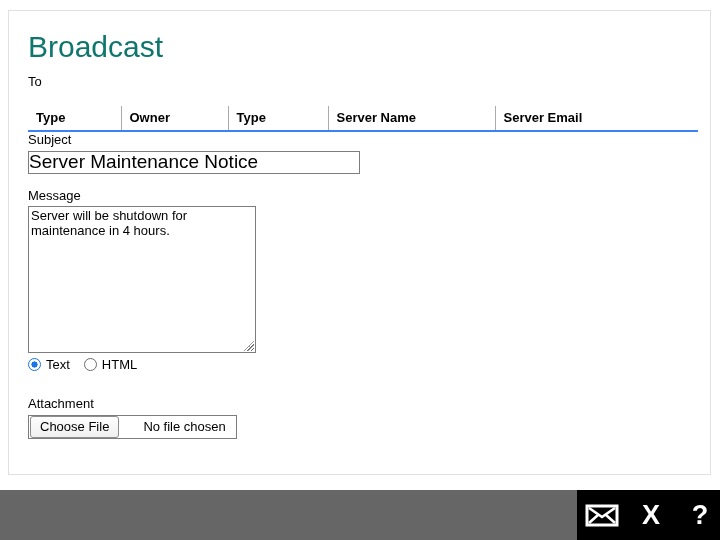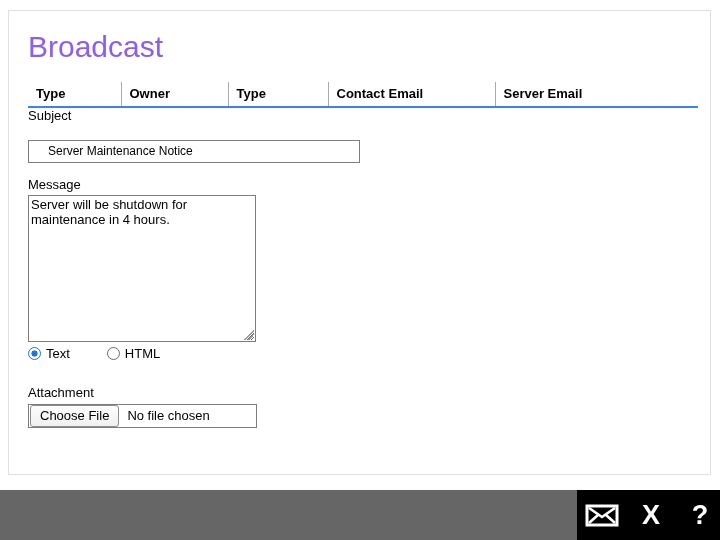--- a/index.html
+++ b/index.html
@@ -10,21 +10,21 @@
   }
 
   
   .panel {
     position:absolute; left:8px; top:10px; width:703px; height:465px;
     box-sizing:border-box; border:1px solid #e0e0e0; background:#fff;
     padding:0 19px;
   }
   .page-title {
     font-size:30px; font-weight:400; line-height:1.15;
-    margin:19px 0 0 0; color:#8b5cf6;
+    margin:19px 0 0 0; color:#0f766e;
   }
   .label { font-size:13px; line-height:15px; color:#000; }
   .to-label { margin-top:9px; }
 
   
   table.recipients {
     border-collapse:collapse; table-layout:fixed;
     width:670px; margin-top:17px;
   }
   table.recipients col.c0 { width:93px; }
@@ -38,69 +38,69 @@
   }
   table.recipients th + th { border-left:1px solid #ababab; }
   table.recipients thead tr { border-bottom:2px solid #3b82f6; }
 
   
   .subject-label   { }
   .message-label   { margin-top:14px; }
   .attach-label    { margin-top:24px; }
 
   .subject-input {
-    display:block; margin-top:17px; width:332px; height:23px;
+    display:block; margin-top:4px; width:332px; height:23px;
     box-sizing:border-box; border:1px solid #7d7d7d; background:#fff;
-    padding:1px 19px; font-size:12px; font-family:"Liberation Sans", sans-serif;
+    padding:1px 0; font-size:19px; font-family:"Liberation Sans", sans-serif;
     color:#000; border-radius:0; outline:none;
   }
   .message-wrap { position:relative; width:228px; }
   .message-input {
     display:block; margin-top:3px; width:228px; height:147px;
     box-sizing:border-box; border:1px solid #7d7d7d; background:#fff;
     padding:1px 2px; font-size:13px; line-height:1.18;
     font-family:"Liberation Sans", sans-serif; color:#000;
     resize:both; border-radius:0; outline:none; overflow:auto;
   }
   .resize-grip {
     position:absolute; right:2px; bottom:2px; width:10px; height:10px;
     pointer-events:none;
     background:
       linear-gradient(135deg, transparent 48%, #9a9a9a 48%, #9a9a9a 55%, transparent 55%),
       linear-gradient(135deg, transparent 68%, #9a9a9a 68%, #9a9a9a 75%, transparent 75%);
   }
 
   
-  .format-row { display:flex; align-items:center; margin-top:4px; font-size:13px;gap:23px; }
+  .format-row { display:flex; align-items:center; margin-top:4px; font-size:13px; }
   .radio-group { display:flex; align-items:center; }
   .radio-group + .radio-group { margin-left:14px; }
   input[type="radio"] {
     -webkit-appearance:none; appearance:none; margin:0 5px 0 0;
     width:13px; height:13px; border-radius:50%;
     border:1.5px solid #6b6b6b; background:#fff; box-sizing:border-box;
   }
   input[type="radio"]:checked {
     border:1.5px solid #1a73e8;
     background:radial-gradient(circle closest-side, #1a73e8 52%, #fff 60%);
   }
 
   
   .file-box {
     display:flex; align-items:center; margin-top:4px;
-    width:229px; height:24px; box-sizing:border-box;
+    width:209px; height:24px; box-sizing:border-box;
     border:1px solid #7d7d7d; background:#fff;
   }
   .file-btn {
     margin-left:1px; height:20px; display:flex; align-items:center;
     padding:0 9px; font-size:13px; color:#000;
     background:linear-gradient(#fdfdfd, #f0f0f0);
     border:1px solid #8d8d8d; border-radius:3px; cursor:default;
     font-family:"Liberation Sans", sans-serif;
   }
-  .file-status { font-size:13px; margin-left:8px; white-space:nowrap; }
+  .file-status { font-size:13px; margin-left:24px; white-space:nowrap; }
 
   
   .bottom-bar {
     position:absolute; left:0; top:490px; width:720px; height:50px;
     background:#666667;
   }
   .icon-tray {
     position:absolute; right:0; top:0; width:143px; height:50px;
     background:#000; box-sizing:border-box;
     display:flex; align-items:center; padding-left:7px; gap:13px;
@@ -111,35 +111,36 @@
     font-family:"Liberation Sans", sans-serif;
   }
 </style>
 </head>
 <body>
 
 <div class="panel">
 
   <h1 class="page-title">Broadcast</h1>
 
+  <div class="label to-label">To</div>
 
   <table class="recipients">
     <colgroup>
       <col class="c0">
         <col class="c1">
         <col class="c2">
         <col class="c3">
         <col class="c4">
     </colgroup>
     <thead>
       <tr>
         <th>Type</th>
         <th>Owner</th>
         <th>Type</th>
-        <th>Contact Email</th>
+        <th>Server Name</th>
         <th>Server Email</th>
       </tr>
     </thead>
     <tbody></tbody>
   </table>
 
   <div class="label subject-label">Subject</div>
   <input class="subject-input" type="text" value="Server Maintenance Notice" style="">
 
   <div class="label message-label">Message</div>

